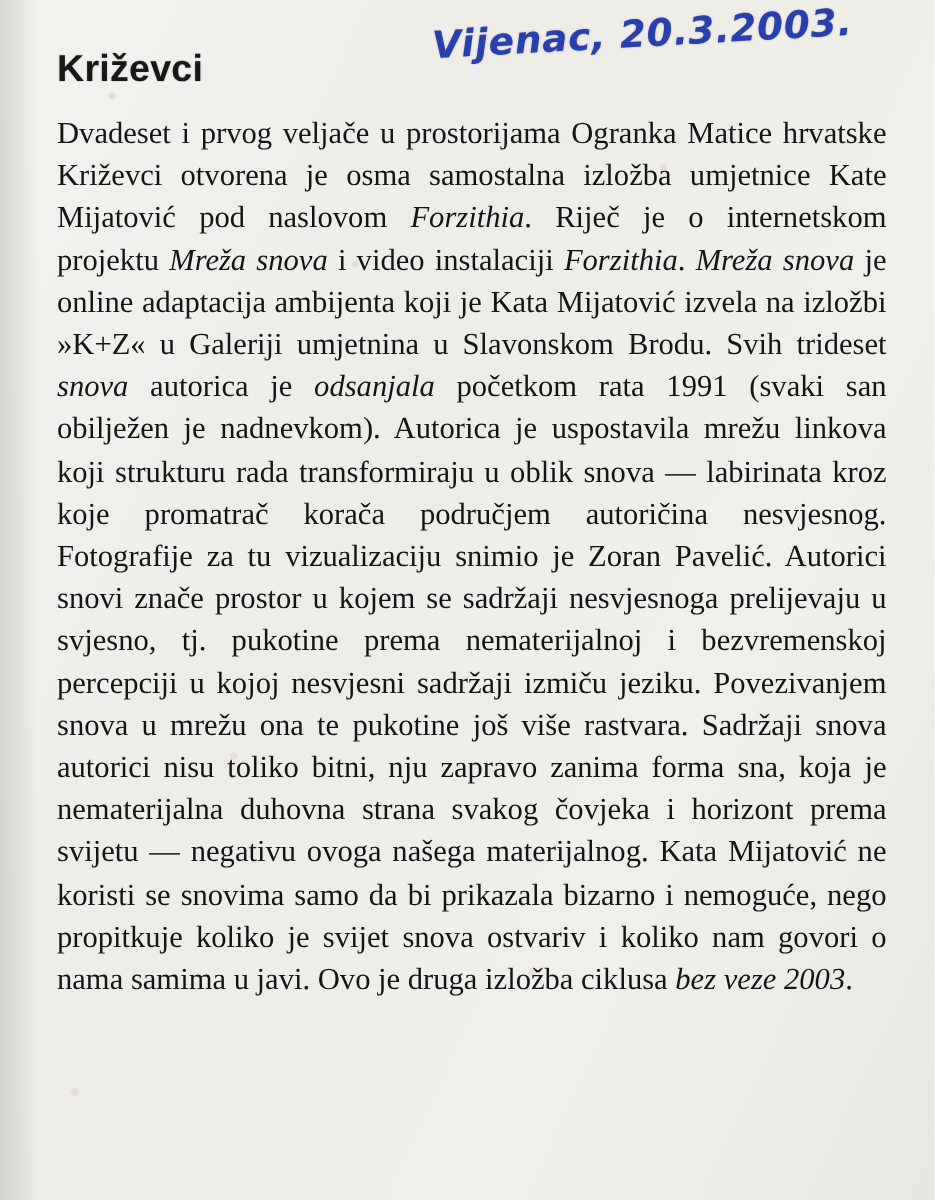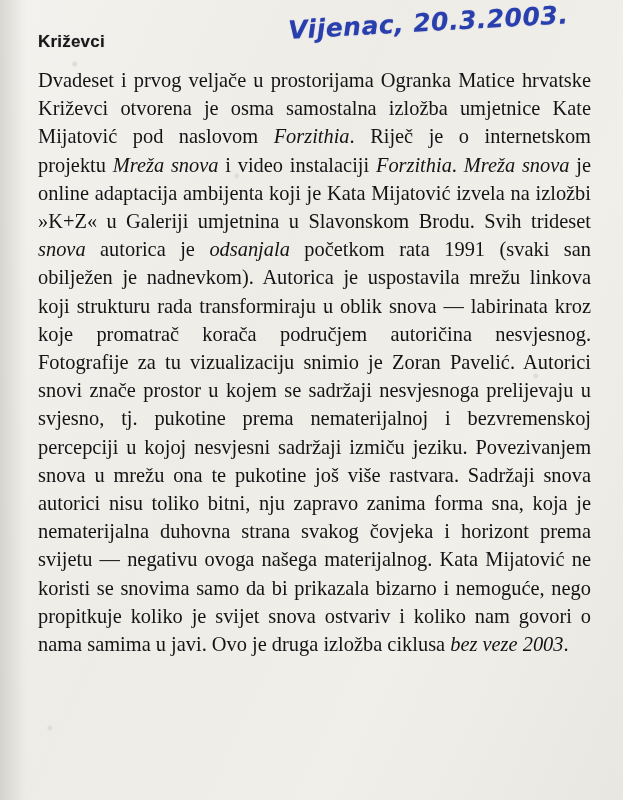--- a/index.html
+++ b/index.html
@@ -43,21 +43,21 @@
     z-index: 1;
   }
   .content {
     position: relative;
     z-index: 2;
     padding: 26px 30px 0 36px;
   }
   .headline {
     font-family: "Liberation Sans", sans-serif;
     font-weight: bold;
-    font-size: 17px;
+    font-size: 25px;
     letter-spacing: 0.2px;
     color: #18181a;
     margin: 6px 0 14px 2px;
     text-shadow: 0 0 1px rgba(0,0,0,0.35);
   }
   .handwriting {
     position: absolute;
     top: 8px;
     left: 288px;
     z-index: 3;

